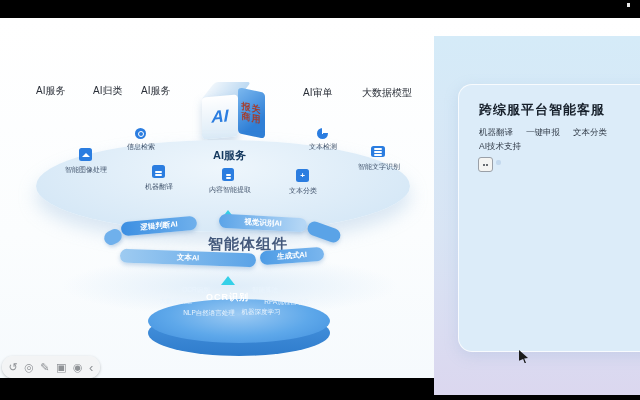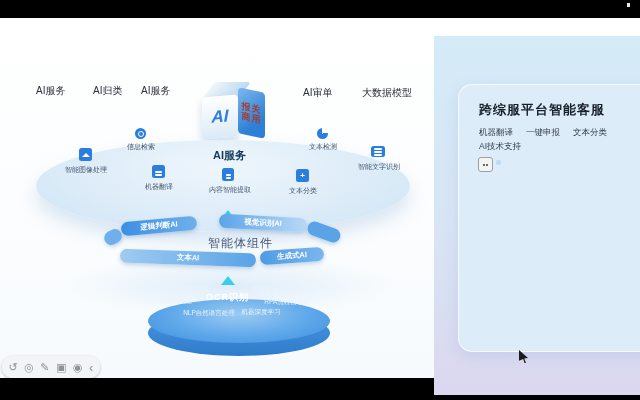--- a/index.html
+++ b/index.html
@@ -37,21 +37,21 @@
   .ic-sq{border-radius:2.5px;}
   .ic-inner-dot{width:4px;height:4px;border:1px solid #fff;border-radius:50%;}
   .ic-bar{width:7px;height:2px;background:#fff;border-radius:1px;box-shadow:0 3px 0 #fff;}
   .ic-tri{width:0;height:0;border-left:4px solid transparent;border-right:4px solid transparent;border-bottom:4px solid #fff;}
   .ic-pie{border-radius:50%;background:conic-gradient(#fff 0 90deg,#2b7de0 90deg 360deg);}
   .ic-plus{font-size:8px;line-height:8px;color:#fff;font-weight:bold;}
   
   .ring-seg{height:14px;border-radius:7px;display:flex;align-items:center;justify-content:center;
             color:#fff;font-size:7.5px;font-weight:bold;white-space:nowrap;
             box-shadow:0 2px 4px rgba(90,140,195,.35);}
-  .ring-title{font-size:12px;font-weight:normal;color:#44597c;letter-spacing:1px;}
+  .ring-title{font-size:15px;font-weight:bold;color:#44597c;letter-spacing:1px;}
   .tri-cyan{width:0;height:0;border-left:7px solid transparent;border-right:7px solid transparent;
             border-bottom:9px solid #35d0e8;}
   .ring-shadow{border-radius:50%;background:radial-gradient(ellipse,#dfedf9 0%,rgba(223,237,249,0) 70%);}
   
   .base-bottom{left:148px;top:292px;width:182px;height:46px;border-radius:50%;
                background:linear-gradient(180deg,#4a96e0,#2f7ccc);}
   .base-top{left:148px;top:281px;width:182px;height:44px;border-radius:50%;
             background:radial-gradient(ellipse at 50% 35%,#9ccaf3 0%,#5ea8ea 55%,#3f8edd 100%);}
   .base-title{font-size:9px;font-weight:bold;color:#fff;letter-spacing:1px;}
   .base-label{font-size:6.5px;color:#eaf4fd;white-space:nowrap;transform:translateX(-50%);}

